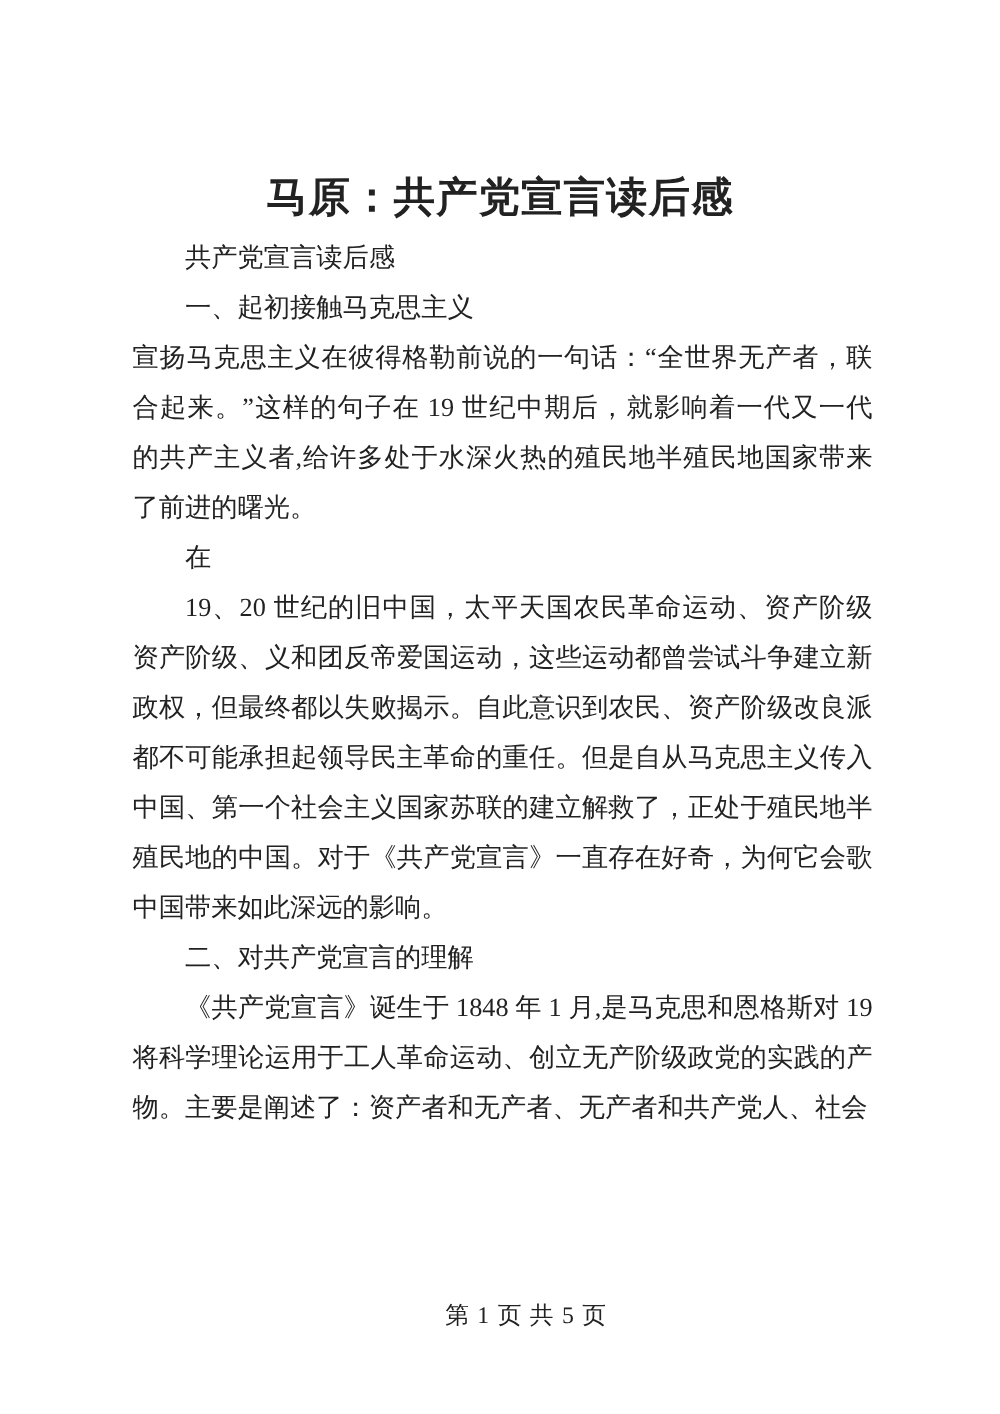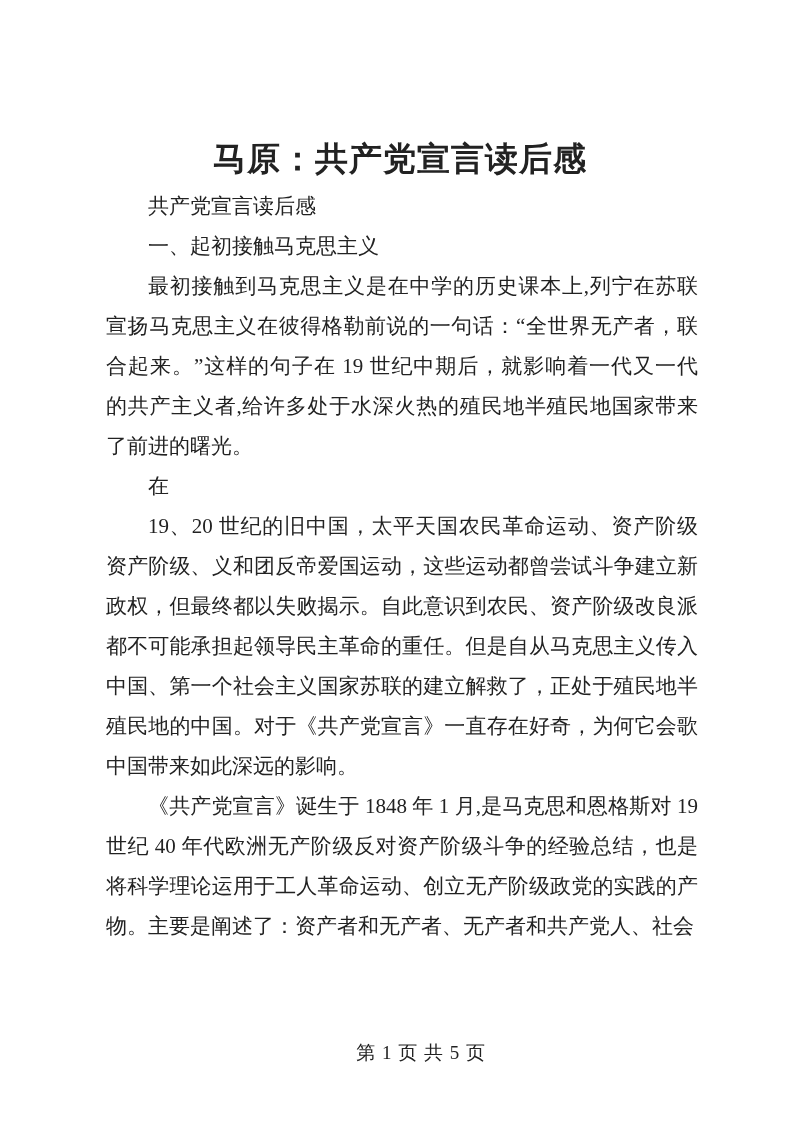--- a/index.html
+++ b/index.html
@@ -66,35 +66,34 @@
 </head>
 <body>
 
 <div class="page">
 
   <div class="doc-title">马原：共产党宣言读后感</div>
 
   <div class="doc-body">
       <div class="line last indent">共产党宣言读后感</div>
       <div class="line last indent">一、起初接触马克思主义</div>
-      <div class="line indent">最初接触到马克思主义是在中学的历史课本上,列宁在苏联</div>
       <div class="line">宣扬马克思主义在彼得格勒前说的一句话：“全世界无产者，联</div>
       <div class="line">合起来。”这样的句子在 19 世纪中期后，就影响着一代又一代</div>
       <div class="line">的共产主义者,给许多处于水深火热的殖民地半殖民地国家带来</div>
       <div class="line last">了前进的曙光。</div>
       <div class="line last indent">在</div>
       <div class="line indent">19、20 世纪的旧中国，太平天国农民革命运动、资产阶级</div>
       <div class="line">资产阶级、义和团反帝爱国运动，这些运动都曾尝试斗争建立新</div>
       <div class="line">政权，但最终都以失败揭示。自此意识到农民、资产阶级改良派</div>
       <div class="line">都不可能承担起领导民主革命的重任。但是自从马克思主义传入</div>
       <div class="line">中国、第一个社会主义国家苏联的建立解救了，正处于殖民地半</div>
       <div class="line">殖民地的中国。对于《共产党宣言》一直存在好奇，为何它会歌</div>
       <div class="line last">中国带来如此深远的影响。</div>
+      <div class="line last indent">二、对共产党宣言的理解</div>
       <div class="line indent">《共产党宣言》诞生于 1848 年 1 月,是马克思和恩格斯对 19</div>
-      <div class="line">世纪 40 年代欧洲无产阶级反对资产阶级斗争的经验总结，也是</div>
       <div class="line">将科学理论运用于工人革命运动、创立无产阶级政党的实践的产</div>
       <div class="line last">物。主要是阐述了：资产者和无产者、无产者和共产党人、社会</div>
     </div>
 
   <div class="doc-footer">
     <span class="page-number">第 1 页 共 5 页</span>
   </div>
 
 </div>
 

